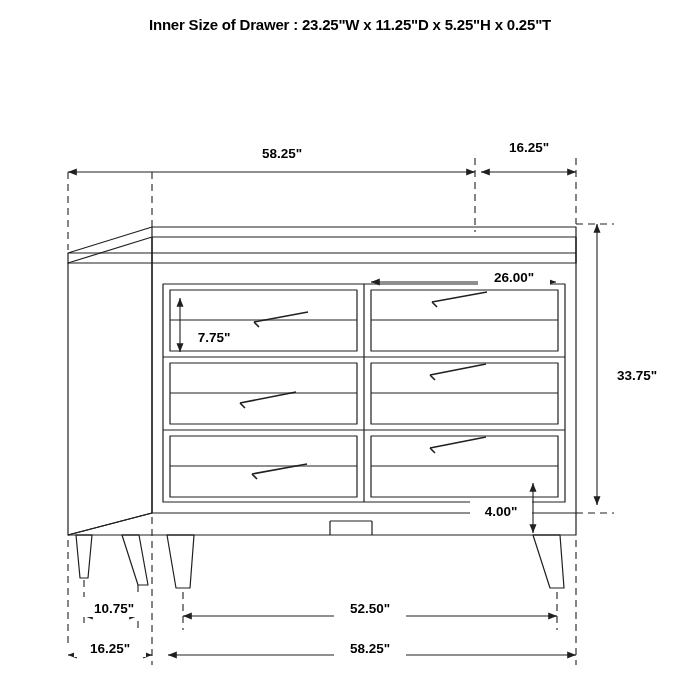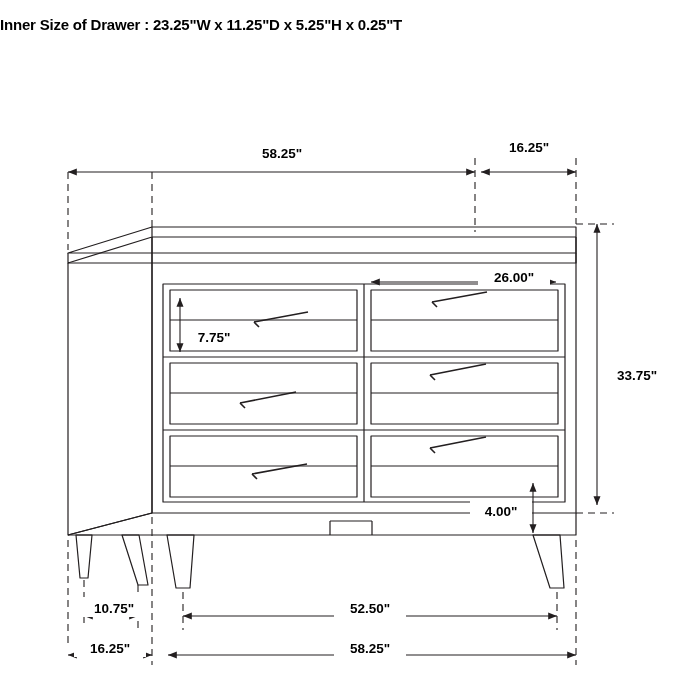--- a/index.html
+++ b/index.html
@@ -18,20 +18,21 @@
   #stage {
     position: relative;
     width: 700px;
     height: 700px;
   }
   .title {
     position: absolute;
     top: 16px;
     left: 0;
     width: 700px;
+    text-align: center;
     font-size: 15px;
     font-weight: bold;
     letter-spacing: -0.2px;
     color: #000;
   }
   svg.diagram {
     position: absolute;
     top: 0;
     left: 0;
     width: 700px;

